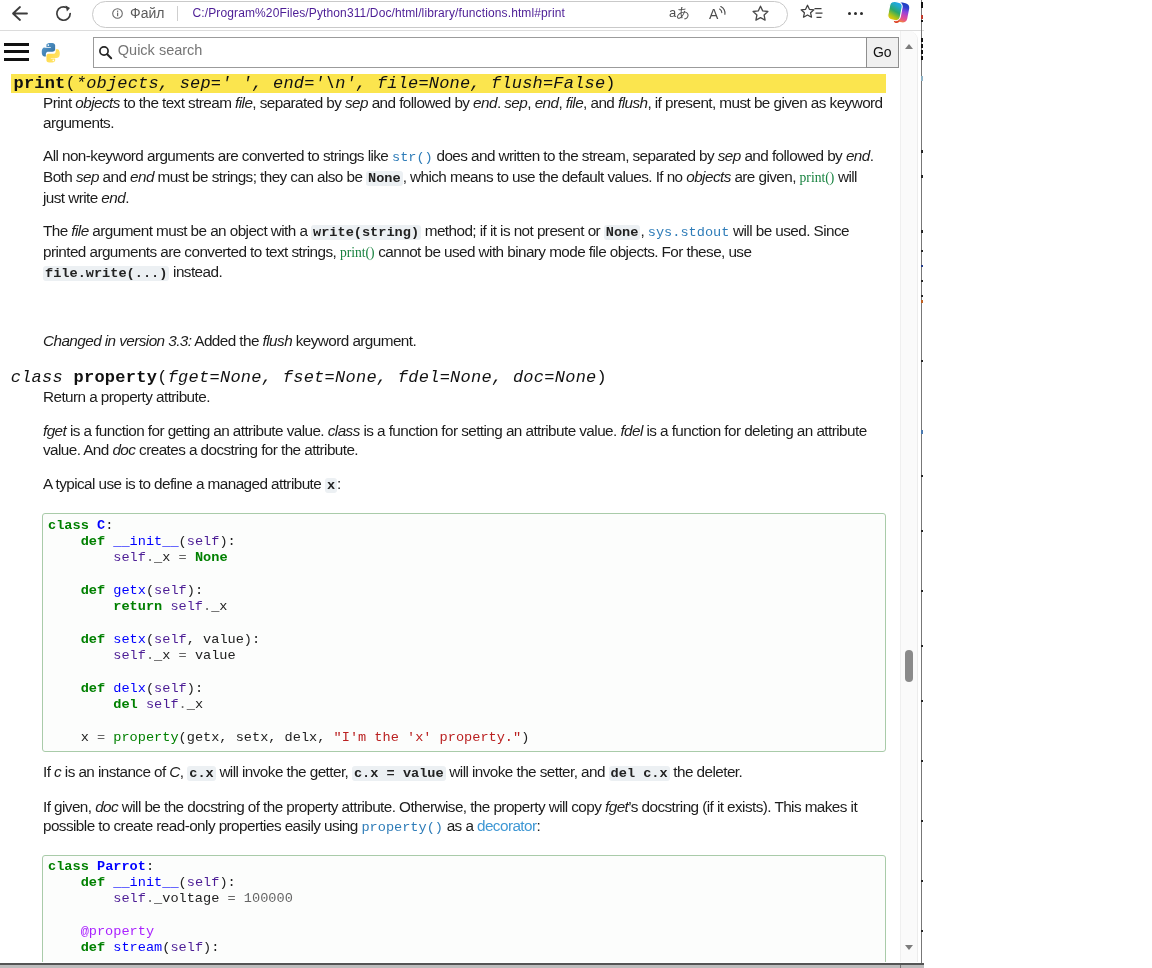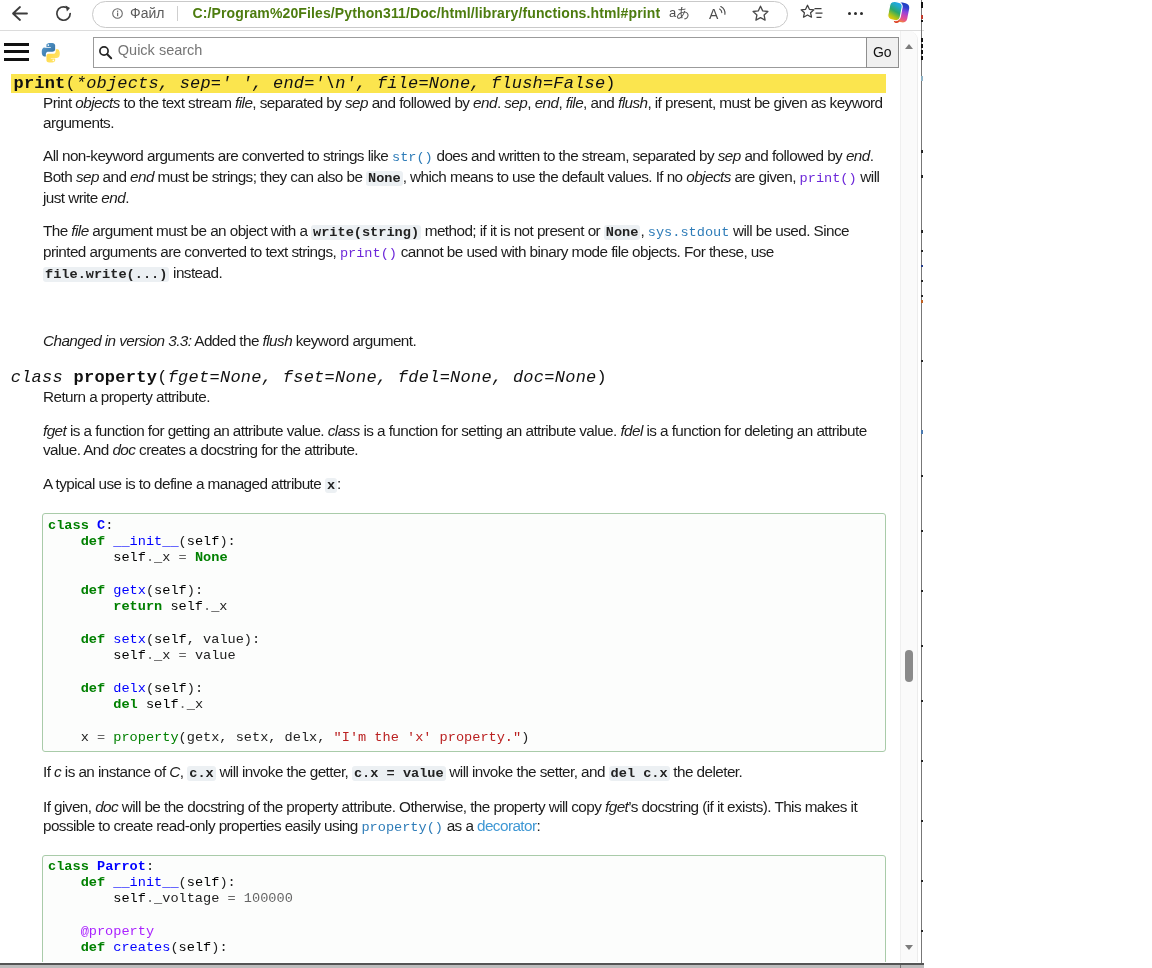--- a/index.html
+++ b/index.html
@@ -8,31 +8,31 @@
 #hairline{position:absolute;left:0;top:30px;width:924px;height:1px;background:#dcdcdc;}
 #pill{position:absolute;left:92px;top:1px;width:694px;height:25px;border:1px solid #c9c9c9;border-radius:14px;background:#fff;}
 .ctxt{position:absolute;top:0;height:42px;line-height:26px;}
 #page{position:absolute;left:0;top:31px;width:916.5px;height:931px;background:#fff;overflow:hidden;border-right:1px solid #ececec;border-top-right-radius:9px;}
 .p{position:absolute;left:43px;font-size:15.3px;letter-spacing:-0.57px;line-height:19.2px;color:#1c1c1c;white-space:nowrap;}
 .dt{position:absolute;font-family:"Liberation Mono",monospace;font-size:17px;line-height:19px;color:#111;white-space:nowrap;}
 em{font-style:italic;}
 .sig-i{font-style:italic;}
 .sig-b{font-weight:bold;}
 .xr{font-family:"Liberation Mono",monospace;font-size:13.6px;color:#2e7cb8;letter-spacing:0;}
-.xv{font-family:Liberation Mono, monospace;font-size:13.6px;color:#6d28d9;letter-spacing:0;}
+.xv{font-family:Liberation Serif, serif;font-size:13.6px;color:#15803d;letter-spacing:0;}
 .lit{font-family:"Liberation Mono",monospace;font-size:13.6px;font-weight:bold;color:#222;
   background:#ecf0f3;padding:0 2px;border-radius:3px;letter-spacing:0;}
 a.lnk{color:#3e97d4;text-decoration:none;}
 pre.cb{position:absolute;left:42px;width:831.5px;margin:0;border:1px solid #a9cba9;border-radius:3px;
   background:#fcfdfc;padding:3px 5px 5px 5px;font-family:"Liberation Mono",monospace;
   font-size:13.6px;line-height:16.3px;color:#222;}
 .k{color:#008000;font-weight:bold;}
 .nc{color:#0000ff;font-weight:bold;}
 .nf{color:#0000ff;}
-.bp{color:#000000;margin-top:28px;}
+.bp{color:#4c1d95;margin-top:28px;}
 .nb{color:#008000;}
 .s{color:#ba2121;}
 .m{color:#666666;}
 .o{color:#666666;}
 .nd{color:#aa22ff;}
 #sbtrack{position:absolute;left:900px;top:0px;width:16.5px;height:931px;background:#fafafa;border-left:1px solid #efefef;}
 #sbthumb{position:absolute;left:904.7px;top:619.4px;width:8.3px;height:31.4px;background:#8a8a8a;border-radius:4.2px;}
 .arr-up{position:absolute;left:904.6px;top:12.9px;width:0;height:0;border-left:4.8px solid transparent;border-right:4.8px solid transparent;border-bottom:5.2px solid #7c7c7c;}
 .arr-dn{position:absolute;left:904.6px;top:914px;width:0;height:0;border-left:4.8px solid transparent;border-right:4.8px solid transparent;border-top:5.2px solid #7c7c7c;}
 #wline{position:absolute;left:920.8px;top:0;width:1.6px;height:963px;background:#777;}
@@ -53,21 +53,21 @@
     <path d="M10.6 0.4 L15 2.9 L11.9 6.5 Z" fill="#3c3c3c"></path>
   </svg>
   <div id="pill"></div>
   <svg class="abs" style="left:112px;top:8px" width="11" height="11" viewBox="0 0 11 11">
     <circle cx="5.5" cy="5.5" r="4.8" fill="none" stroke="#6a6a6a" stroke-width="1.1"></circle>
     <rect x="5" y="4.6" width="1.2" height="3.6" fill="#6a6a6a"></rect>
     <rect x="5" y="2.6" width="1.2" height="1.3" fill="#6a6a6a"></rect>
   </svg>
   <div class="ctxt" style="left:130px;color:#5a5a5a;font-size:14px;">Файл</div>
   <div class="abs" style="left:177px;top:6px;width:1px;height:15px;background:#cfcfcf;"></div>
-  <div class="ctxt" id="urltxt" style="left:192.5px;color:#4d7c0f;font-size:14px;letter-spacing:0.12px;font-weight:bold;">C:/Program%20Files/Python311/Doc/html/library/functions.html#print</div>
+  <div class="ctxt" id="urltxt" style="left:192.5px;color:#4c1d95;font-size:12px;letter-spacing:0.12px;">C:/Program%20Files/Python311/Doc/html/library/functions.html#print</div>
   <div class="ctxt" style="left:669px;color:#4d4d4d;font-size:13px;">a<span style="font-size:13.5px;">あ</span></div>
   <svg class="abs" style="left:709px;top:5px" width="19" height="17" viewBox="0 0 19 17">
     <text x="0" y="14" font-family="Liberation Sans" font-size="14" fill="#4d4d4d">A</text>
     <path d="M12.8 7.6 A4.2 4.2 0 0 0 10.6 4.0" fill="none" stroke="#4d4d4d" stroke-width="1.15" stroke-linecap="round"></path>
     <path d="M15.9 9.3 A7.8 7.8 0 0 0 11.8 1.5" fill="none" stroke="#4d4d4d" stroke-width="1.15" stroke-linecap="round"></path>
   </svg>
   <svg class="abs" style="left:752px;top:5px" width="17" height="16" viewBox="0 0 17 16">
     <path d="M8.5 1.2 L10.7 5.9 L15.9 6.5 L12.1 10 L13.1 15.1 L8.5 12.6 L3.9 15.1 L4.9 10 L1.1 6.5 L6.3 5.9 Z" fill="none" stroke="#4a4a4a" stroke-width="1.3" stroke-linejoin="round"></path>
   </svg>
   <svg class="abs" style="left:800px;top:4px" width="23" height="18" viewBox="0 0 23 18">
@@ -155,21 +155,21 @@
         <span class="k">del</span> <span class="bp">self</span><span class="o">.</span>_x
 
     x <span class="o">=</span> <span class="nb">property</span>(getx, setx, delx, <span class="s">"I'm the 'x' property."</span>)</pre>
   <div class="p" style="top:730.5px;">If <em>c</em> is an instance of <em>C</em>, <span class="lit">c.x</span> will invoke the getter, <span class="lit">c.x&nbsp;=&nbsp;value</span> will invoke the setter, and <span class="lit">del&nbsp;c.x</span> the deleter.</div>
   <div class="p" style="top:765.7px;">If given, <em>doc</em> will be the docstring of the property attribute. Otherwise, the property will copy <em>fget</em>’s docstring (if it exists). This makes it<br>possible to create read-only properties easily using <span class="xr">property()</span> as a <a class="lnk">decorator</a>:</div>
   <pre class="cb" style="top:823.9px;height:107px;"><span class="k">class</span> <span class="nc">Parrot</span>:
     <span class="k">def</span> <span class="nf">__init__</span>(<span class="bp">self</span>):
         <span class="bp">self</span><span class="o">.</span>_voltage <span class="o">=</span> <span class="m">100000</span>
 
     <span class="nd">@property</span>
-    <span class="k">def</span> <span class="nf">creates</span>(<span class="bp">self</span>):</pre>
+    <span class="k">def</span> <span class="nf">stream</span>(<span class="bp">self</span>):</pre>
   <div id="sbtrack"></div>
   <div class="arr-up"></div>
   <div id="sbthumb"></div>
   <div class="arr-dn"></div>
 </div>
 <div id="wline"></div>
 <div class="spk" style="top:2px;height:6px;background:#111;"></div>
 <div class="spk" style="top:14.5px;height:4.5px;background:#c0392b;"></div>
 <div class="spk" style="top:20px;height:2px;background:#111;"></div>
 <div class="spk" style="top:38px;height:4px;background:#111;"></div>

